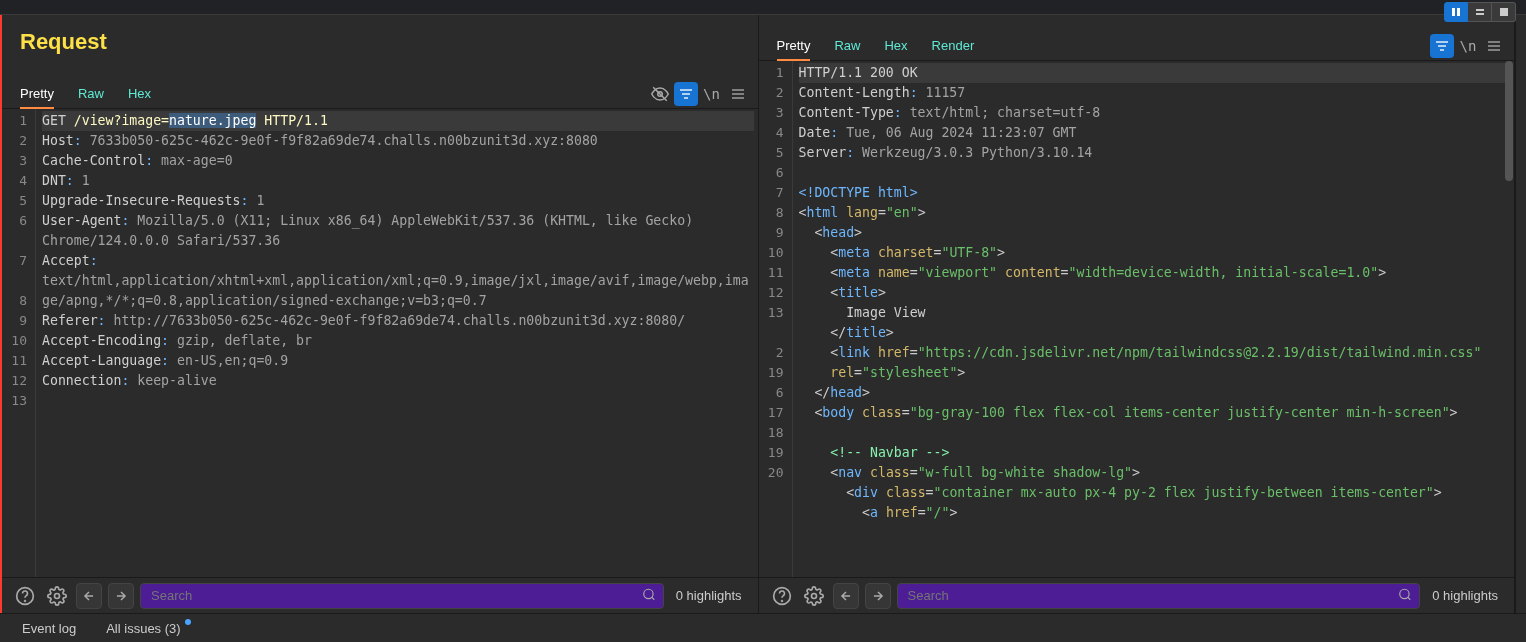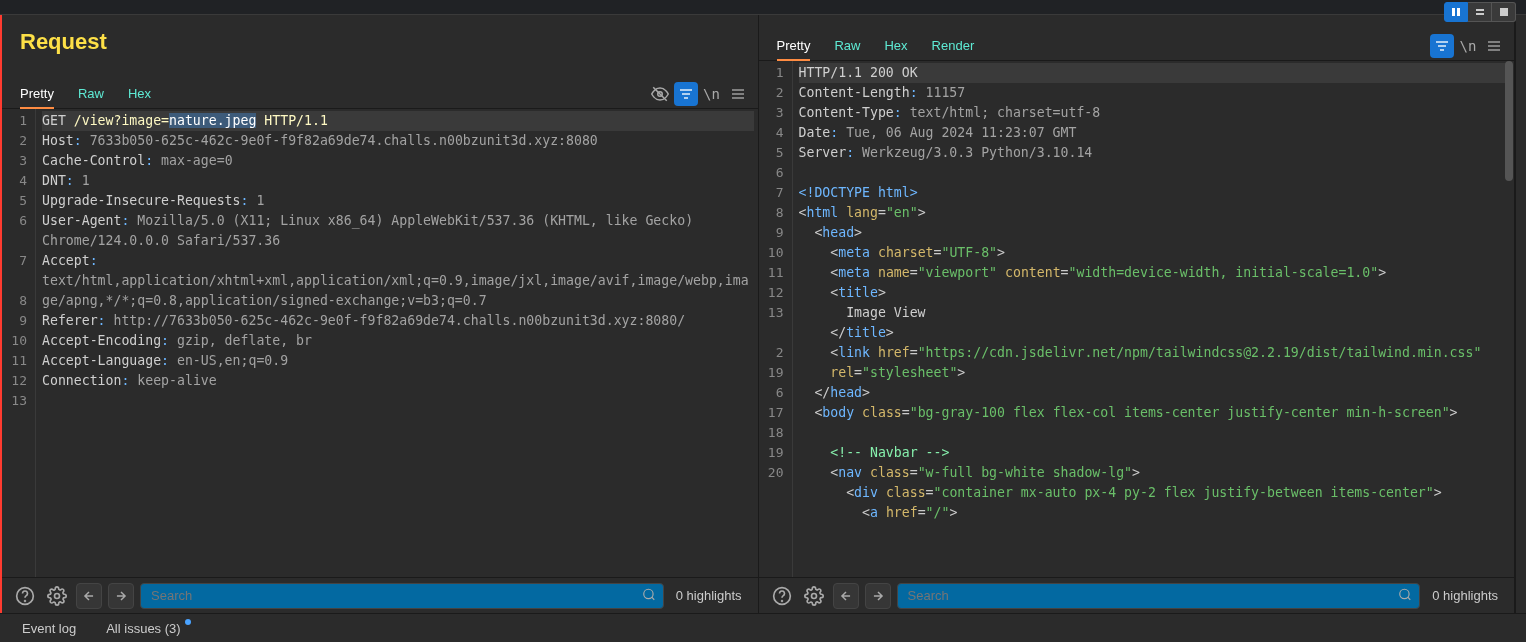--- a/index.html
+++ b/index.html
@@ -143,21 +143,21 @@
   width: 26px;
   height: 26px;
   display: flex;
   align-items: center;
   justify-content: center;
   cursor: pointer;
   color: #aaa;
 }
 .search-input {
   flex: 1;
-  background: #0369a1;
+  background: #4c1d95;
   border: 1px solid #444;
   border-radius: 4px;
   padding: 4px 30px 4px 10px;
   color: #ccc;
   font-size: 13px;
   height: 26px;
   position: relative;
 }
 .search-wrap { flex: 1; position: relative; display: flex; }
 .search-wrap .mag {

